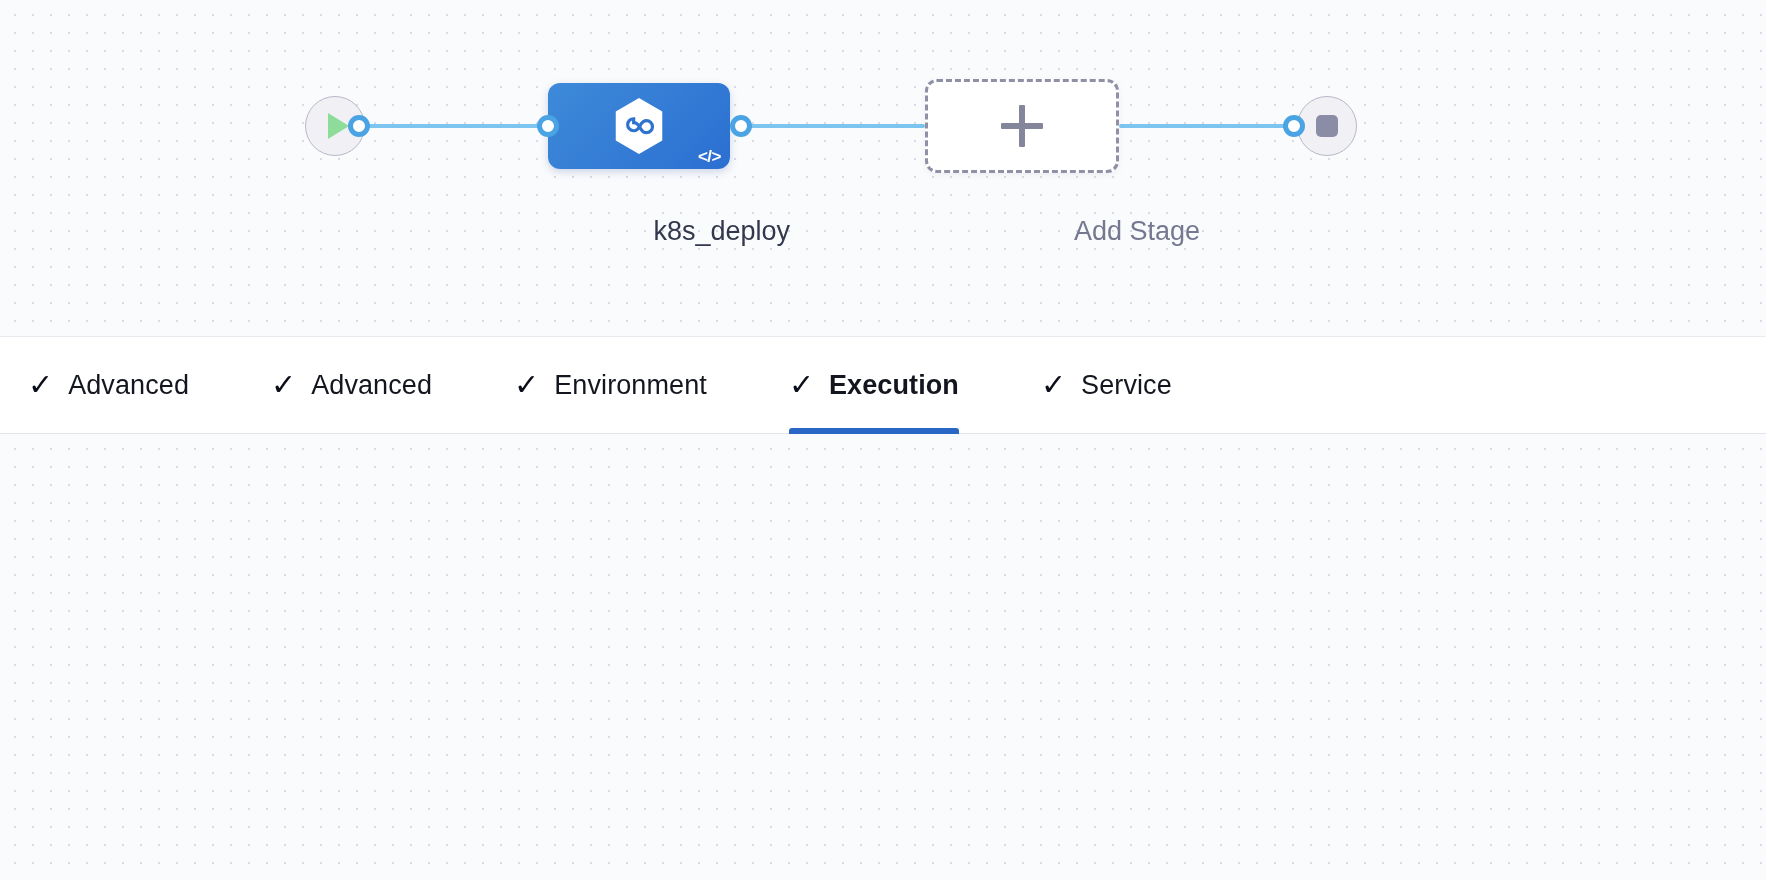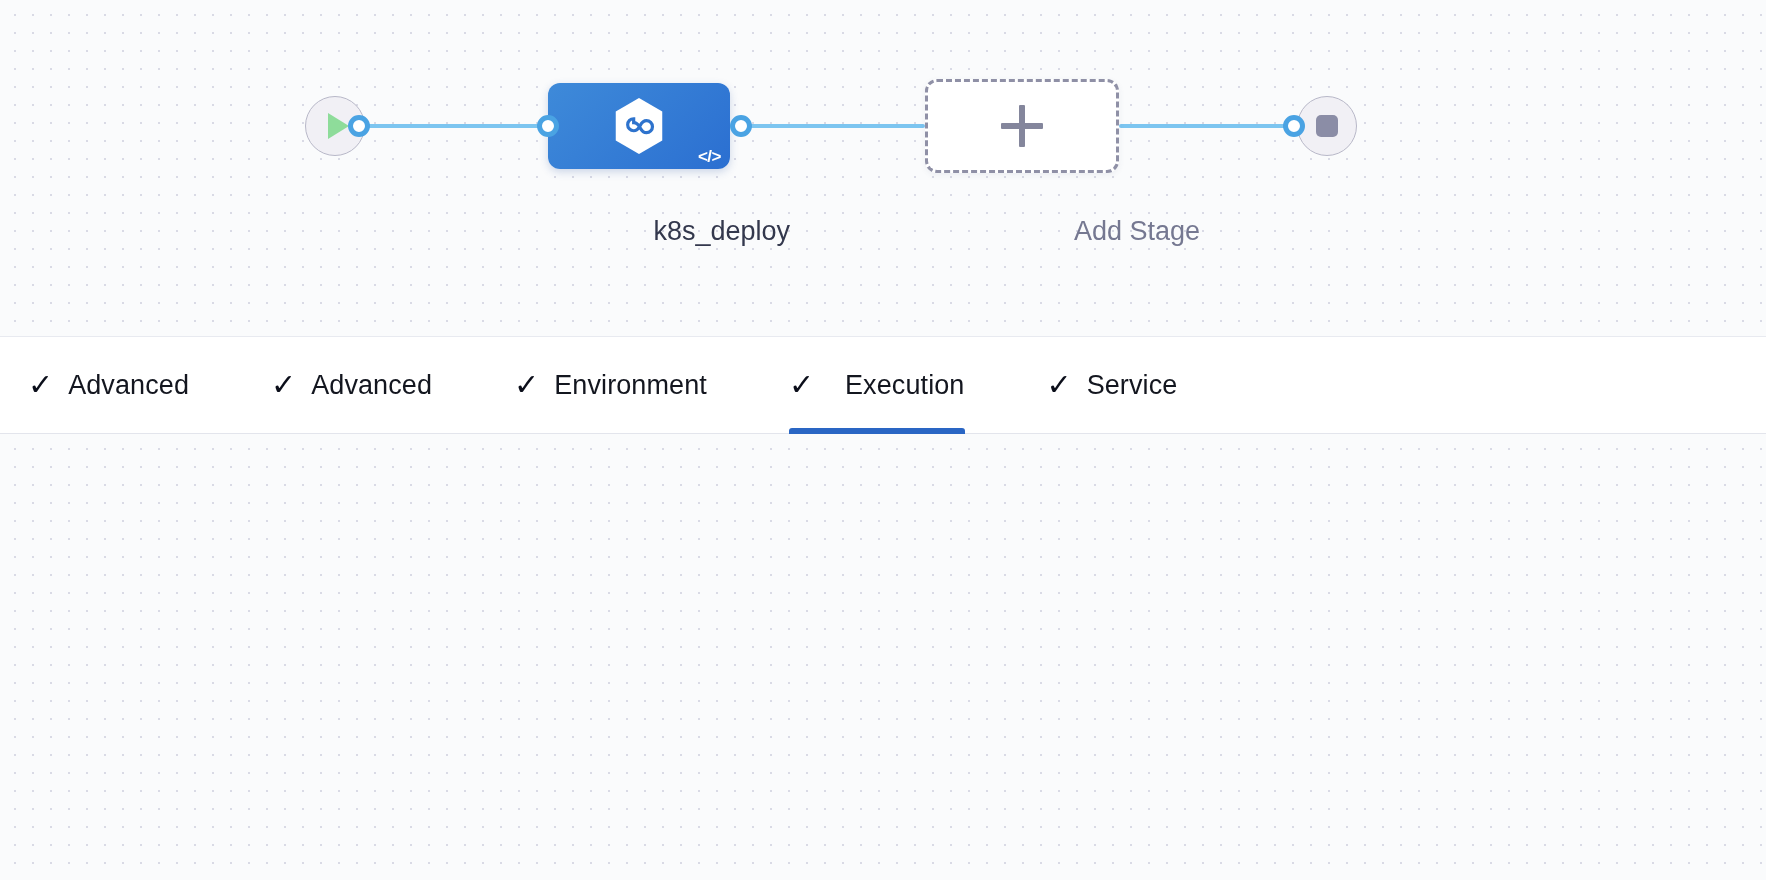--- a/index.html
+++ b/index.html
@@ -55,21 +55,21 @@
     line-height: 1;
     color: #0b0e1a;
     font-weight: 400;
   }
   .tab .tab-label {
     font-size: 27px;
     color: #13161f;
     letter-spacing: .1px;
     white-space: nowrap;
   }
-  .tab.active .tab-label { font-weight: normal; margin-left: 16px; }
+  .tab.active .tab-label { font-weight: bold; }
   .tab.active::after {
     content: "";
     position: absolute;
     left: 0; right: 36px; bottom: -1px;
     height: 7px;
     background: #2a66c4;
     border-radius: 3px 3px 0 0;
   }
 
   

